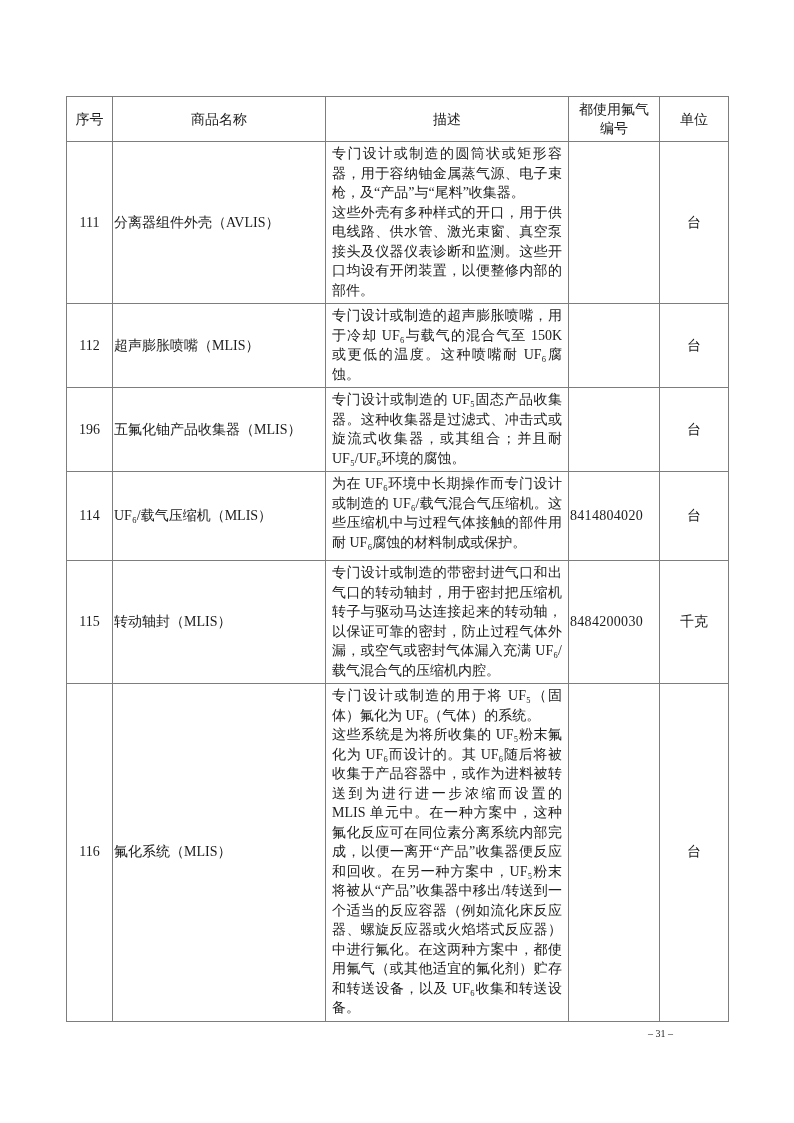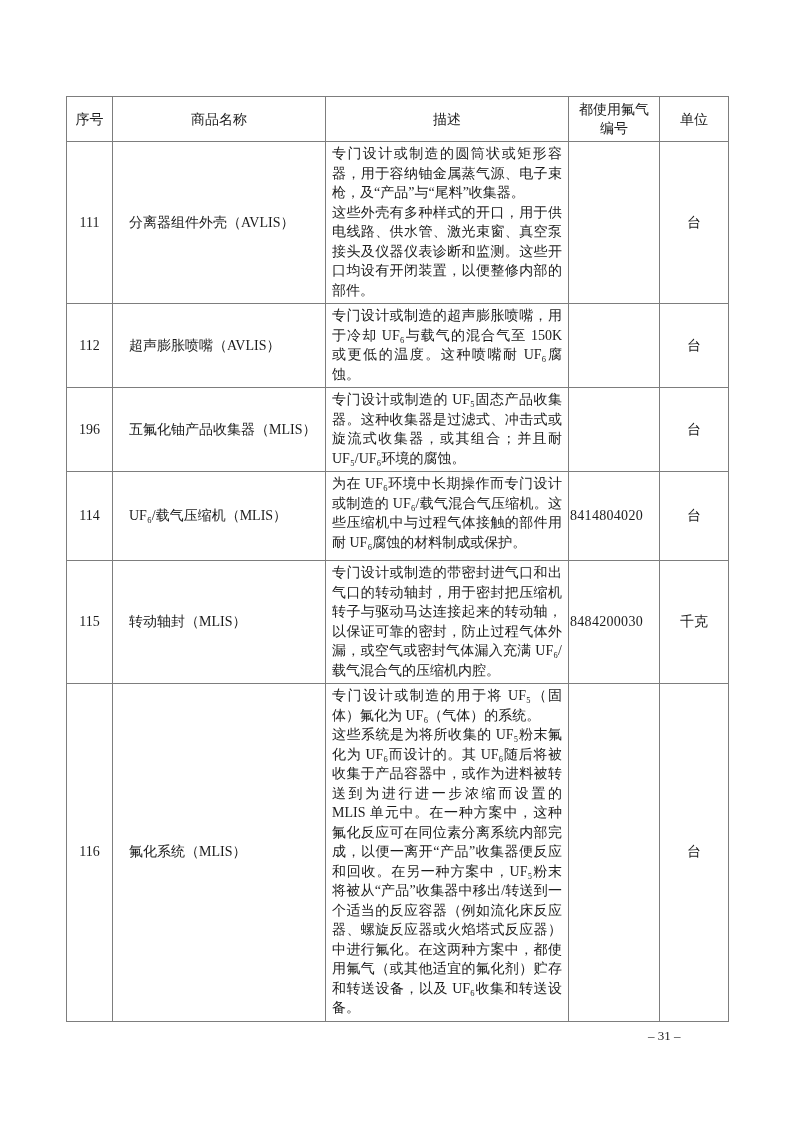--- a/index.html
+++ b/index.html
@@ -57,21 +57,21 @@
   tbody tr:nth-child(5) { height: 118px; }
   tbody tr:nth-child(6) { height: 317px; }
 
   td.cell-index {
     text-align: center;
     vertical-align: middle;
   }
   td.cell-name {
     text-align: left;
     vertical-align: middle;
-    padding: 2px 4px 2px 16px;
+    padding: 2px 4px 2px 1px;
     line-height: 20px;
   }
   td.cell-desc {
     text-align: justify;
     vertical-align: top;
     padding: 2px 6px 3px 6px;
     line-height: 19.5px;
     white-space: pre-line;
   }
   td.cell-code {
@@ -80,21 +80,21 @@
     letter-spacing: 0.3px;
   }
   td.cell-unit {
     text-align: center;
     vertical-align: middle;
   }
   .page-number {
     position: absolute;
     left: 648px;
     top: 1028px;
-    font-size: 13px;
+    font-size: 10px;
     color: #1c1c1c;
     white-space: pre;
   }
 </style>
 </head>
 <body>
 
 <div class="doc-page">
 
   <table class="commodity-table">
@@ -119,21 +119,21 @@
         <tr>
           <td class="cell-index">111</td>
           <td class="cell-name">分离器组件外壳（AVLIS）</td>
           <td class="cell-desc">专门设计或制造的圆筒状或矩形容器，用于容纳铀金属蒸气源、电子束枪，及“产品”与“尾料”收集器。
 这些外壳有多种样式的开口，用于供电线路、供水管、激光束窗、真空泵接头及仪器仪表诊断和监测。这些开口均设有开闭装置，以便整修内部的部件。</td>
           <td class="cell-code"></td>
           <td class="cell-unit">台</td>
         </tr>
         <tr>
           <td class="cell-index">112</td>
-          <td class="cell-name">超声膨胀喷嘴（AVLIS）</td>
+          <td class="cell-name">超声膨胀喷嘴（MLIS）</td>
           <td class="cell-desc">专门设计或制造的超声膨胀喷嘴，用于冷却 UF₆与载气的混合气至 150K 或更低的温度。这种喷嘴耐 UF₆腐蚀。</td>
           <td class="cell-code"></td>
           <td class="cell-unit">台</td>
         </tr>
         <tr>
           <td class="cell-index">196</td>
           <td class="cell-name">五氟化铀产品收集器（MLIS）</td>
           <td class="cell-desc">专门设计或制造的 UF₅固态产品收集器。这种收集器是过滤式、冲击式或旋流式收集器，或其组合；并且耐 UF₅/UF₆环境的腐蚀。</td>
           <td class="cell-code"></td>
           <td class="cell-unit">台</td>

